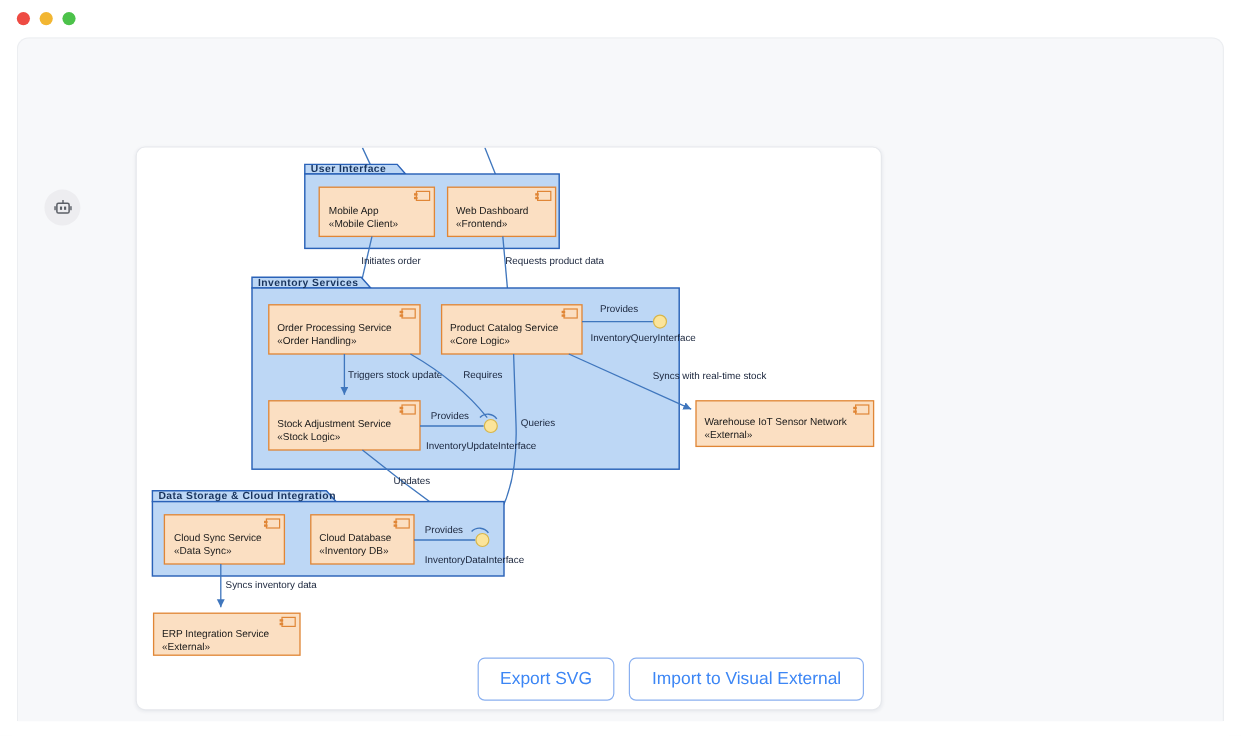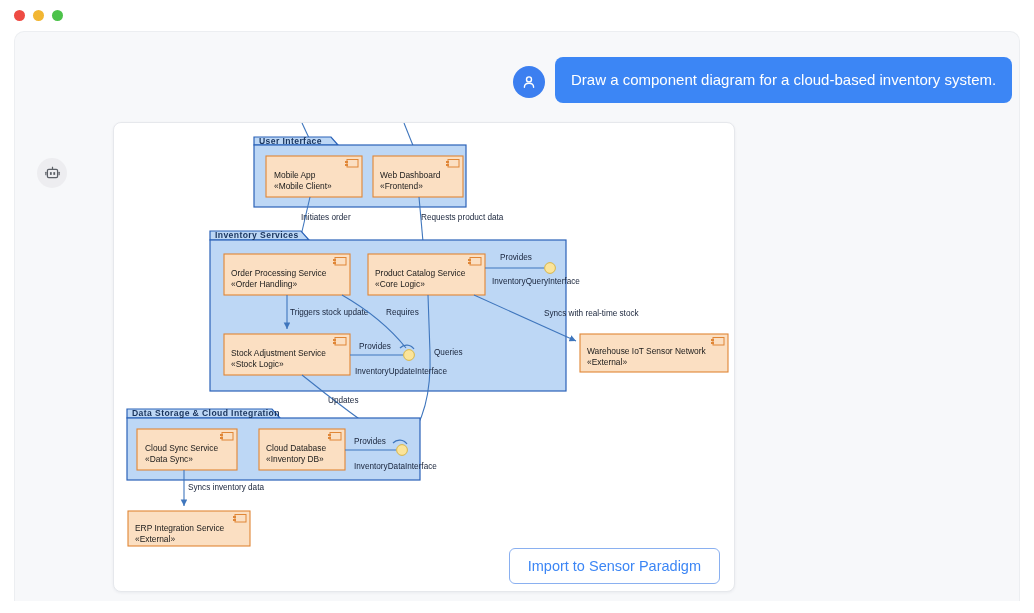--- a/index.html
+++ b/index.html
@@ -174,29 +174,20 @@
   <div class="titlebar">
     <div class="traffic">
       <div class="dot dot-red"></div>
       <div class="dot dot-yellow"></div>
       <div class="dot dot-green"></div>
     </div>
   </div>
 
   <div class="chat-area">
 
-    <div class="user-row">
-      <div class="user-avatar">
-        <svg width="16" height="16" viewBox="0 0 16 16">
-          <circle cx="8" cy="5.4" r="2.5" fill="none" stroke="#ffffff" stroke-width="1.4"></circle>
-          <path d="M3.4 13.2c0-2.5 2.1-4 4.6-4s4.6 1.5 4.6 4" fill="none" stroke="#ffffff" stroke-width="1.4" stroke-linecap="round"></path>
-        </svg>
-      </div>
-      <div class="user-bubble">Draw a component diagram for a cloud-based inventory system.</div>
-    </div>
 
     <div class="bot-avatar">
       <svg width="17" height="17" viewBox="0 0 20 20">
         <line x1="10" y1="2" x2="10" y2="5" stroke="#5b5f66" stroke-width="1.4"></line>
         <rect x="4" y="5.2" width="12" height="9.6" rx="1.6" fill="none" stroke="#5b5f66" stroke-width="1.5"></rect>
         <rect x="7" y="8.4" width="2.1" height="3.2" fill="#5b5f66"></rect>
         <rect x="11" y="8.4" width="2.1" height="3.2" fill="#5b5f66"></rect>
         <line x1="2.2" y1="8.6" x2="2.2" y2="11.4" stroke="#5b5f66" stroke-width="1.4" stroke-linecap="round"></line>
         <line x1="17.8" y1="8.6" x2="17.8" y2="11.4" stroke="#5b5f66" stroke-width="1.4" stroke-linecap="round"></line>
       </svg>
@@ -355,18 +346,19 @@
           <rect x="14" y="388" width="122" height="35" fill="#fbdfc2" stroke="#e08636" stroke-width="1.1"></rect>
           <rect x="121" y="391.5" width="11" height="7.5" fill="#fbdfc2" stroke="#e08636" stroke-width="1"></rect>
           <rect x="119" y="393" width="3" height="2" fill="#e08636"></rect>
           <rect x="119" y="396" width="3" height="2" fill="#e08636"></rect>
           <text class="comp-text" x="21" y="408">ERP Integration Service</text>
           <text class="comp-text" x="21" y="419">«External»</text>
         </g>
       </svg>
 
       <div class="btn-row">
-        <button class="vp-btn">Import to Sensor Paradigm</button>
+        <button class="vp-btn">Export SVG</button>
+        <button class="vp-btn">Import to Visual External</button>
       </div>
 
     </div>
   </div>
 </div>
 
 </body></html>

